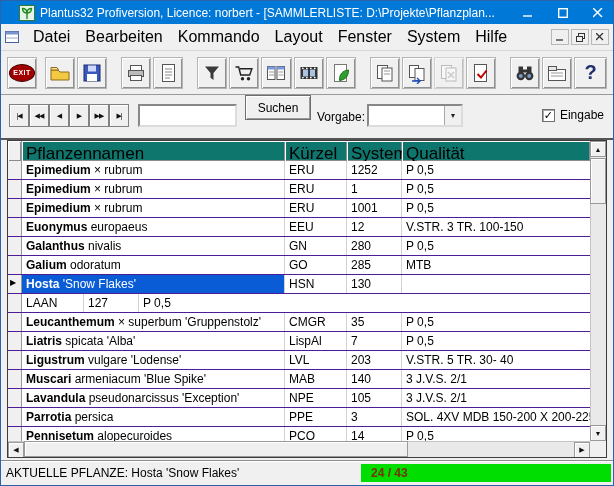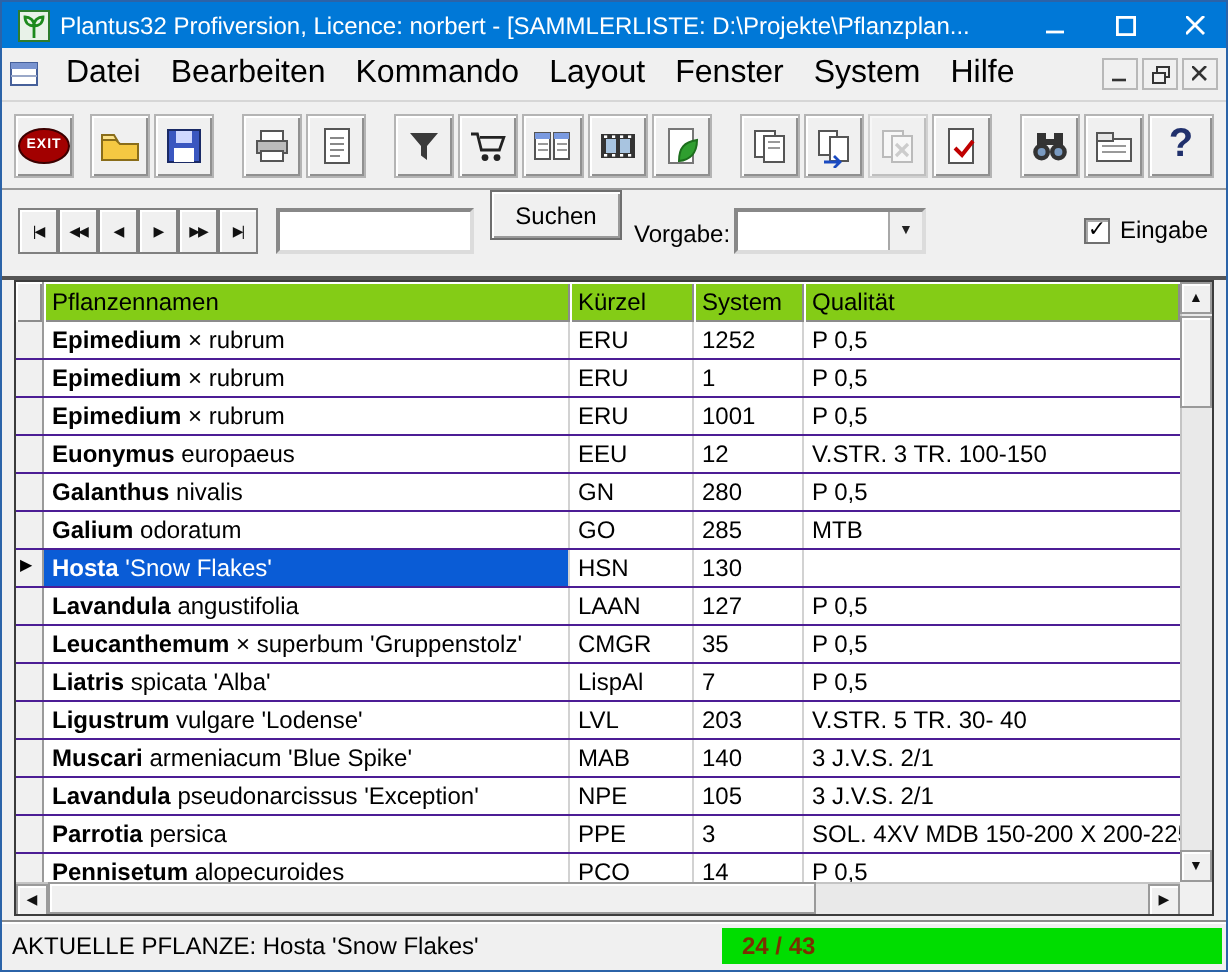--- a/index.html
+++ b/index.html
@@ -17,21 +17,21 @@
     background: #f0f0f0;
     overflow: hidden;
   }
 
   
   .titlebar {
     flex: 0 0 23px;
     background: var(--titlebar-blue, #0078d7);
     color: #fff;
     display: flex; align-items: center;
-    padding-left: 8px; gap: 5px;
+    padding-left: 18px; gap: 5px;
   }
   .titlebar .title {
     flex: 1; font-size: 12px;
     white-space: nowrap; overflow: hidden;
   }
   .winbtn { width: 30px; height: 23px; display: flex; align-items: center; justify-content: center; }
 
   
   .menubar {
     flex: 0 0 24px;
@@ -127,24 +127,24 @@
     flex: 1;
     margin: 0 6px;
     border: 1px solid #3c3c3c;
     background: #fff;
     position: relative;
     overflow: hidden;
   }
   .tcontent { position: absolute; top: 0; left: 0; right: 16px; bottom: 16px; overflow: hidden; background: #fff; }
   .thead { display: flex; height: 20px; }
   .hcell {
-    background: #84cc16;
+    background: #0f766e;
     box-shadow: inset 1px 1px 0 #fff, inset -1px -1px 0 #8c8c8c;
     padding: 3px 0 0 4px;
-    font-size: 12px;
+    font-size: 17px;
     white-space: nowrap; overflow: hidden;
   }
   .trow { display: flex; height: 19px; border-bottom: 1px solid #4c1d95; }
   .cell {
     border-right: 1px solid #d2d2d2;
     padding: 2px 0 0 4px;
     white-space: nowrap; overflow: hidden;
     font-size: 12px;
   }
   .c-marker {
@@ -534,21 +534,20 @@
   <div class="trow selected">
     <div class="cell c-marker">▶</div>
     <div class="cell c-name"><span class="nb">Hosta</span><span class="nr"> 'Snow Flakes'</span></div>
     <div class="cell c-kuerzel">HSN</div>
     <div class="cell c-anzahl">130</div>
     <div class="cell c-qual"></div>
   </div>
 
   <div class="trow">
     <div class="cell c-marker"></div>
-    <div class="cell c-name"><span class="nb">Lavandula</span><span class="nr"> angustifolia</span></div>
     <div class="cell c-kuerzel">LAAN</div>
     <div class="cell c-anzahl">127</div>
     <div class="cell c-qual">P 0,5</div>
   </div>
 
   <div class="trow">
     <div class="cell c-marker"></div>
     <div class="cell c-name"><span class="nb">Leucanthemum</span><span class="nr"> × superbum 'Gruppenstolz'</span></div>
     <div class="cell c-kuerzel">CMGR</div>
     <div class="cell c-anzahl">35</div>

